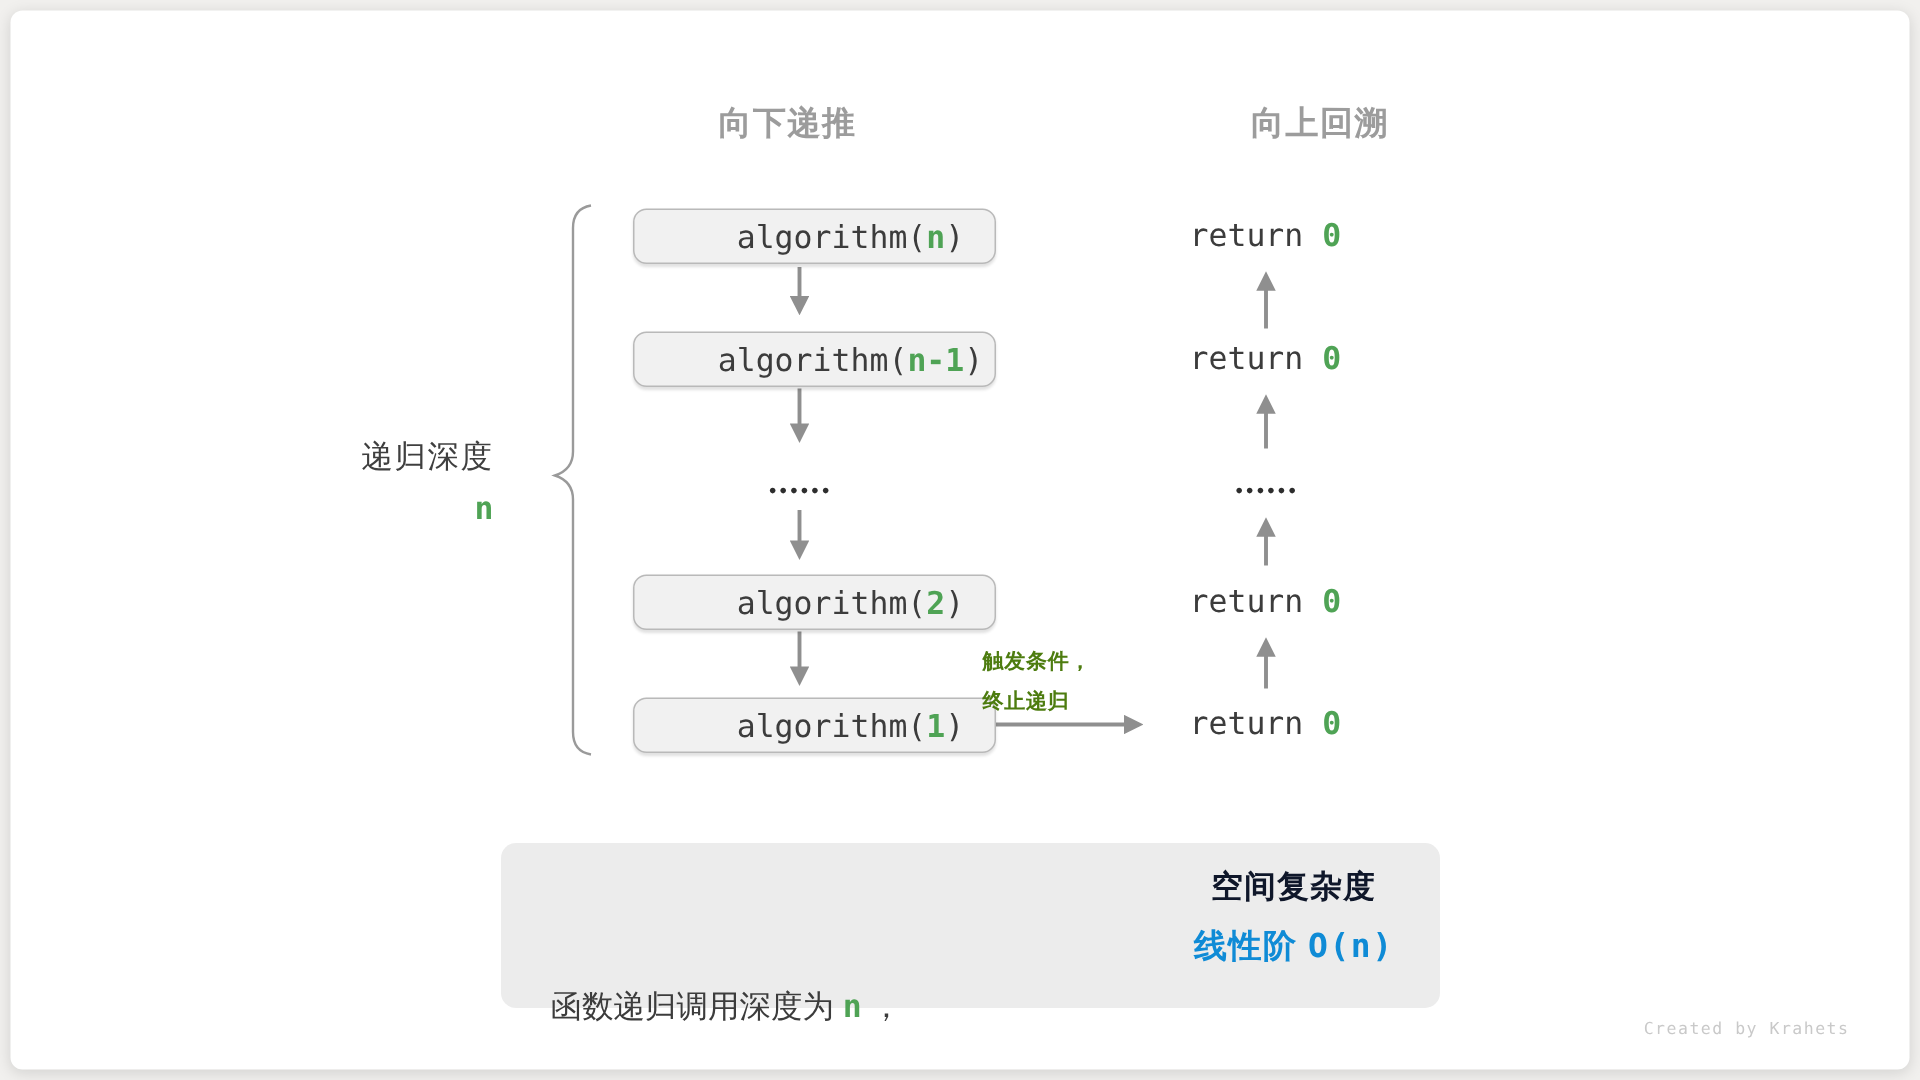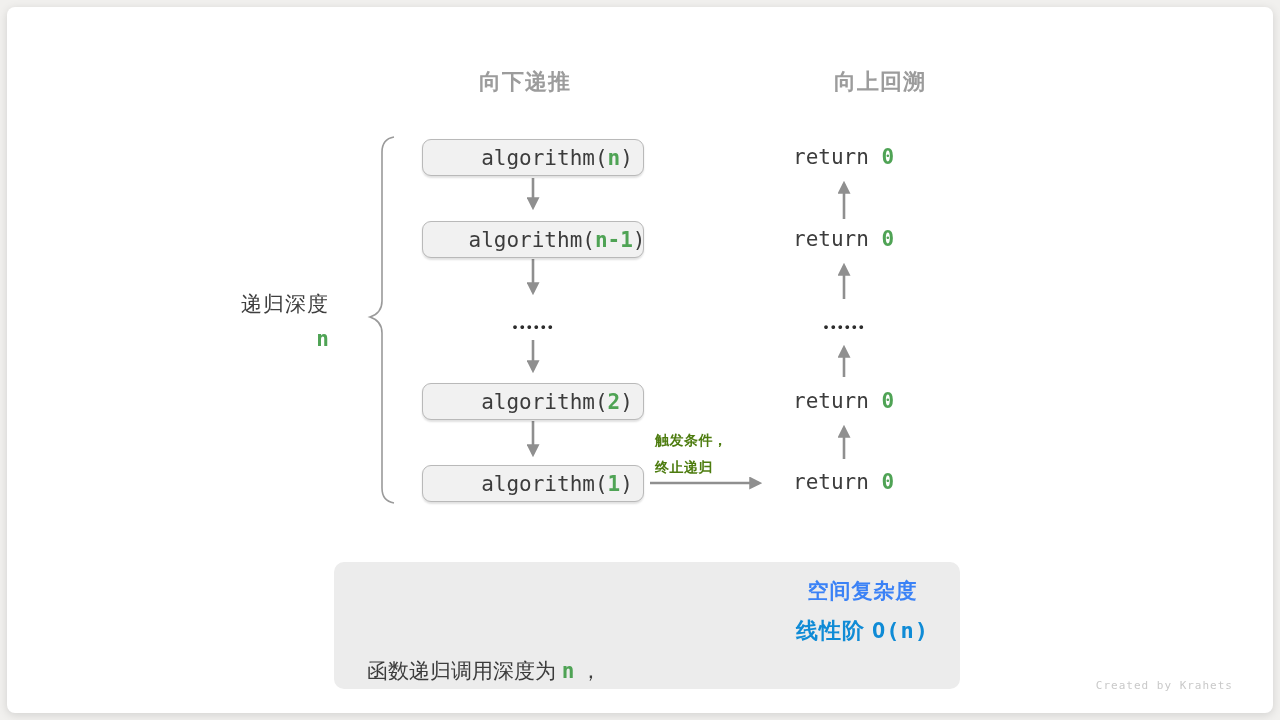--- a/index.html
+++ b/index.html
@@ -22,21 +22,21 @@
     position:absolute; top:60px; transform:translateX(-50%);
     font-size:22px; font-weight:700; color:#9c9c9c; letter-spacing:1px;
     white-space:nowrap;
   }
   .hdr-down { left:518px; }
   .hdr-up { left:835px;margin-left:38px; }
 
   .overlay { position:absolute; left:0; top:0; width:1280px; height:720px; pointer-events:none; }
 
   .code-box {
-    position:absolute; left:415px; width:222px; height:37px;
+    position:absolute; left:415px; width:242px; height:37px;
     background:#f1f1f1; border:1.5px solid #b9b9b9; border-radius:9px;
     box-shadow:0 1.5px 2px rgba(0,0,0,0.12);
     display:flex; align-items:center; justify-content:center;
     font-family:"DejaVu Sans Mono", monospace; font-size:21px; color:#3c3c3c;
     white-space:pre;
     padding-left:48px;
   }
   .box-1 { top:132px; }
   .box-2 { top:214px; }
   .box-3 { top:376px; }
@@ -64,30 +64,30 @@
   .depth-label { font-size:21px; color:#3f3f3f; letter-spacing:1px; }
   .depth-n { margin-top:9px; font-size:21px; }
 
   .trigger {
     position:absolute; left:648px; top:420px;
     font-size:14px; font-weight:700; color:#4d7c0f; line-height:27px;
     letter-spacing:0.5px; white-space:nowrap;
   }
 
   .summary {
-    position:absolute; left:327px; top:555px; width:626px; height:127px;
+    position:absolute; left:327px; top:555px; width:626px; height:110px;
     background:#ececec; border-radius:10px;
   }
   .sum-left {
     position:absolute; left:33px; top:19px;
     font-size:21px; color:#3c3c3c; line-height:36px; white-space:pre;
   }
   .sum-left .mono { font-size:21px; }
   .sum-right { position:absolute; left:758px; top:570px; width:195px; text-align:center; }
-  .sum-title { font-size:21px; font-weight:700; color:#3b82f6; letter-spacing:1px; }
+  .sum-title { font-size:21px; font-weight:700; color:#0f172a; letter-spacing:1px; }
   .sum-blue {
     margin-top:11px; font-size:22px; font-weight:700; color:#0F8BD6;
     letter-spacing:1px; white-space:pre;
   }
 
   .credit {
     position:absolute; right:40px; bottom:21px;
     font-family:"DejaVu Sans Mono", monospace; font-size:11px;
     color:#c9c9c9; letter-spacing:1px;
   }

